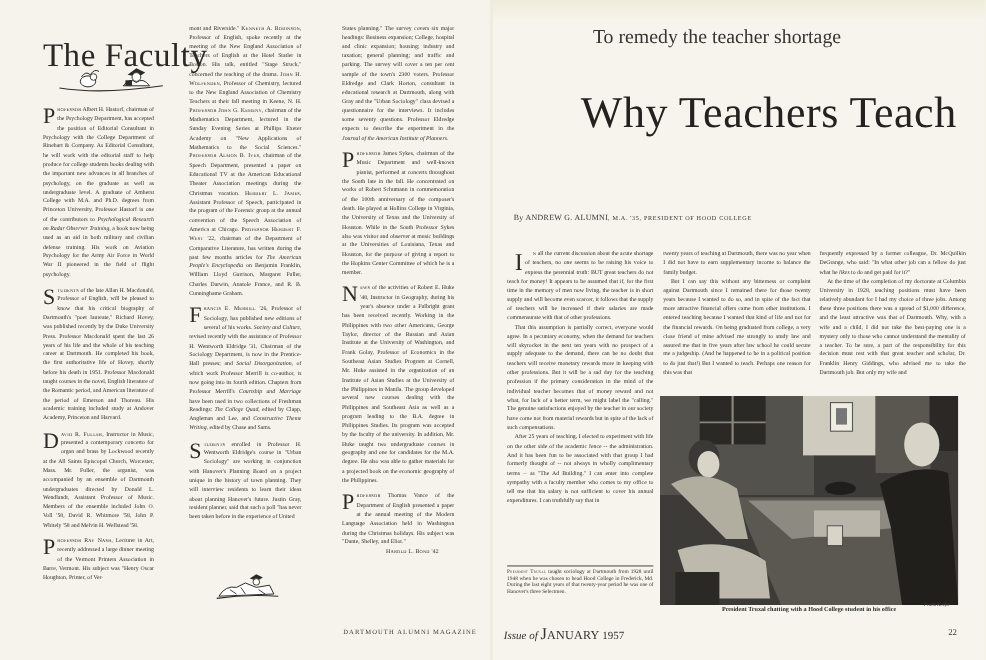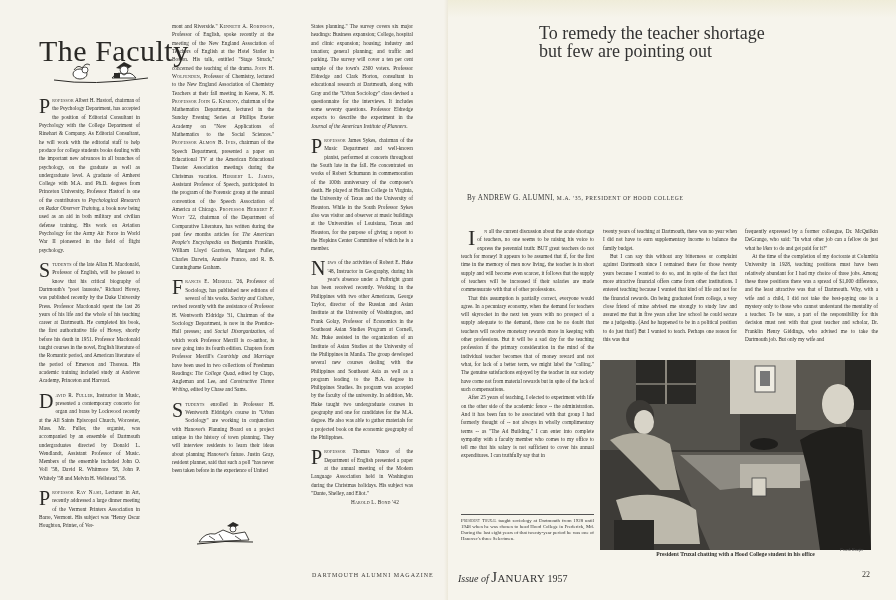--- a/index.html
+++ b/index.html
@@ -91,23 +91,23 @@
   </div>
 
   <div class="gutter"></div>
 
   <div class="page-right">
     <div class="top-tint" style="left:0"></div>
   </div>
 
   <div class="deck">
     <div>To remedy the teacher shortage</div>
-    <div>but few are pointing out</div>
   </div>
 
+  <h1 class="headline">Why Teachers Teach</h1>
 
   <div class="byline"><span>By </span><span>ANDREW G. ALUMNI</span><span class="small">, M.A. '35, </span><span class="small">PRESIDENT OF HOOD COLLEGE</span></div>
 
   <div class="col" style="left:461px;top:227px;width:133px;">
     <p class="cont"><span class="dropcap" style="font-size:22px;line-height:18px;">I</span><span class="sc">n</span><span> all the current discussion about the acute shortage of teachers, no one seems to be raising his voice to express the perennial truth: BUT great teachers do not teach for money! It appears to be assumed that if, for the first time in the memory of men now living, the teacher is in short supply and will become even scarcer, it follows that the supply of teachers will be increased if their salaries are made commensurate with that of other professions.</span></p>
     <p class="cont">That this assumption is partially correct, everyone would agree. In a pecuniary economy, when the demand for teachers will skyrocket in the next ten years with no prospect of a supply adequate to the demand, there can be no doubt that teachers will receive monetary rewards more in keeping with other professions. But it will be a sad day for the teaching profession if the primary consideration in the mind of the individual teacher becomes that of money reward and not what, for lack of a better term, we might label the "calling." The genuine satisfactions enjoyed by the teacher in our society have come not from material rewards but in spite of the lack of such compensations.</p>
     <p class="cont">After 25 years of teaching, I elected to experiment with life on the other side of the academic fence -- the administration. And it has been fun to be associated with that group I had formerly thought of -- not always in wholly complimentary terms -- as "The Ad Building." I can enter into complete sympathy with a faculty member who comes to my office to tell me that his salary is not sufficient to cover his annual expenditures. I can truthfully say that in</p>
   </div>
 
   <div class="col" style="left:603px;top:227px;width:134px;">

